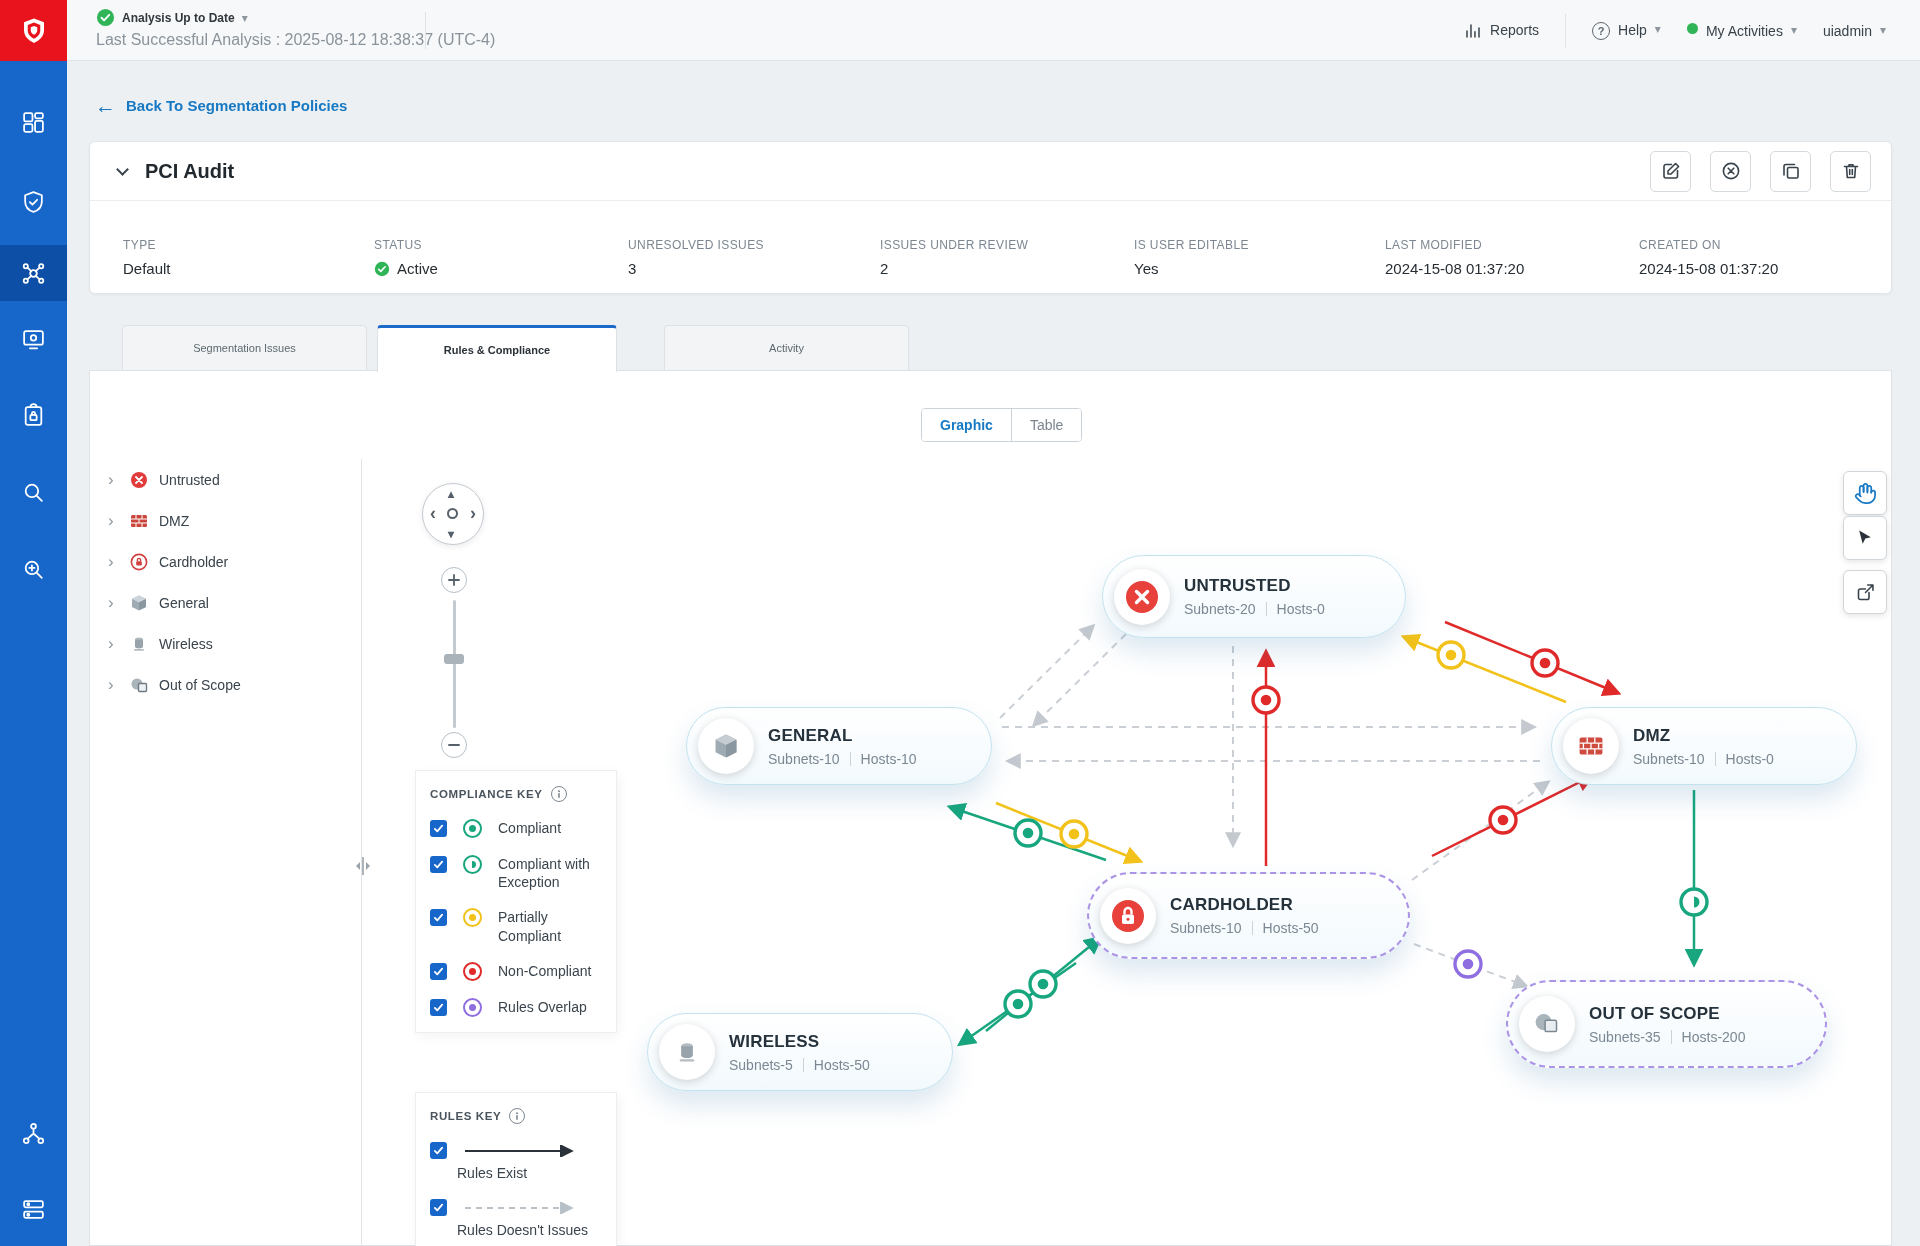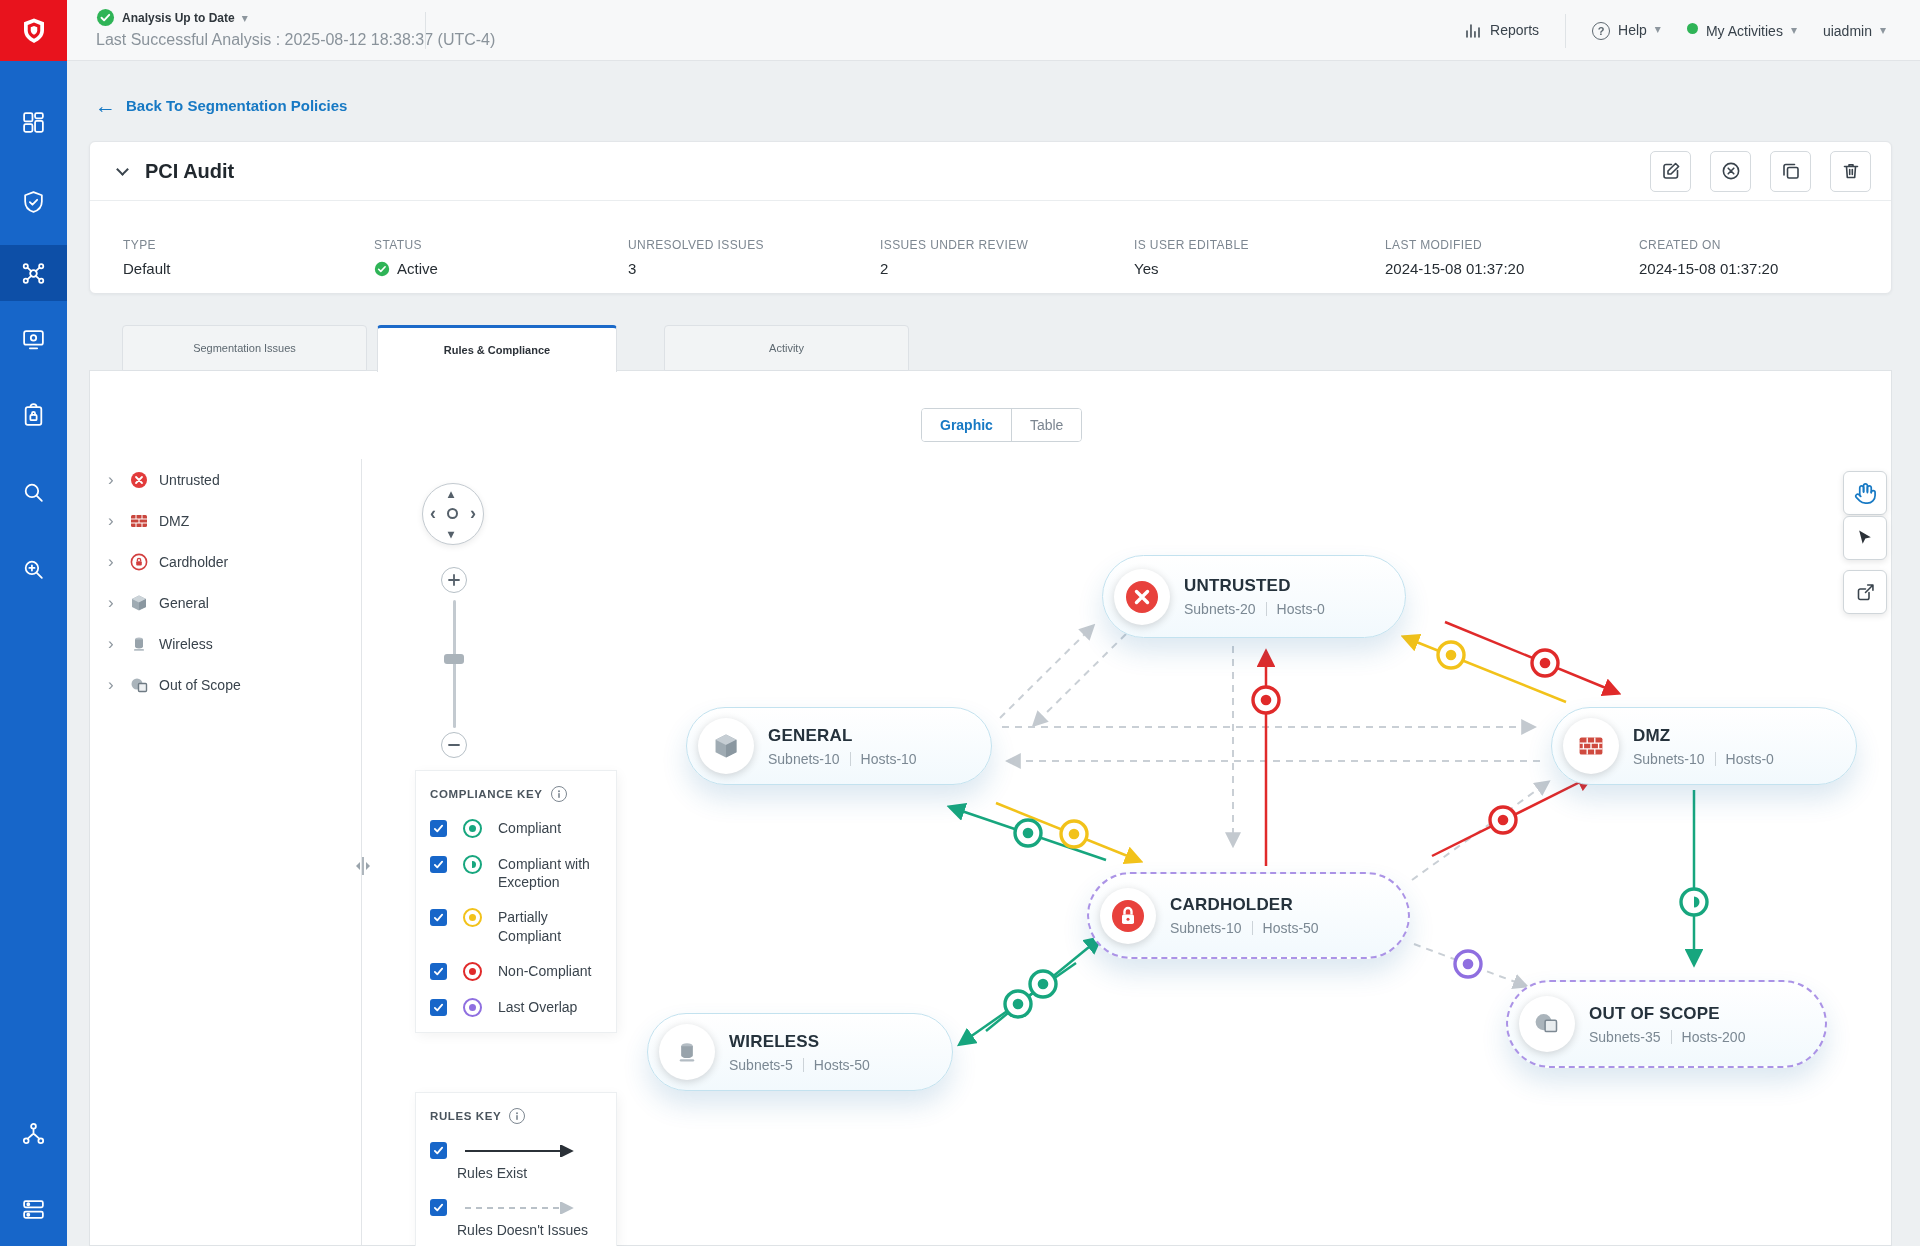--- a/index.html
+++ b/index.html
@@ -469,21 +469,21 @@
   </div>
   <div class="k-row">
     <span class="cb">
         <svg width="13" height="13" viewBox="0 0 16 16">
           <path d="M3.5 8.5l3 3 6-7" stroke="#fff" stroke-width="2.2" fill="none" stroke-linecap="round" stroke-linejoin="round"></path>
         </svg>
       </span>
     <span class="ck" style="--c:#8f6fe0">
         <i></i>
       </span>
-    <span class="k-lab">Last Overlap</span>
+    <span class="k-lab">Rules Overlap</span>
   </div>
 </div>
 
 <div class="keybox" style="top:1093px;height:153px">
   <div class="key-t">
     <span>RULES KEY</span>
     <span class="inf">
         <svg width="8" height="8" viewBox="0 0 8 8">
           <circle cx="4" cy="1.2" r="1" fill="#7d8791"></circle>
           <rect x="3.2" y="3" width="1.6" height="5" rx=".8" fill="#7d8791"></rect>

